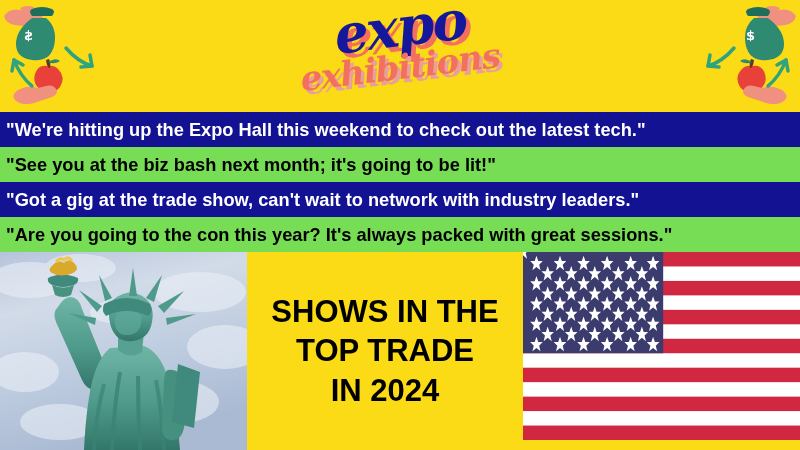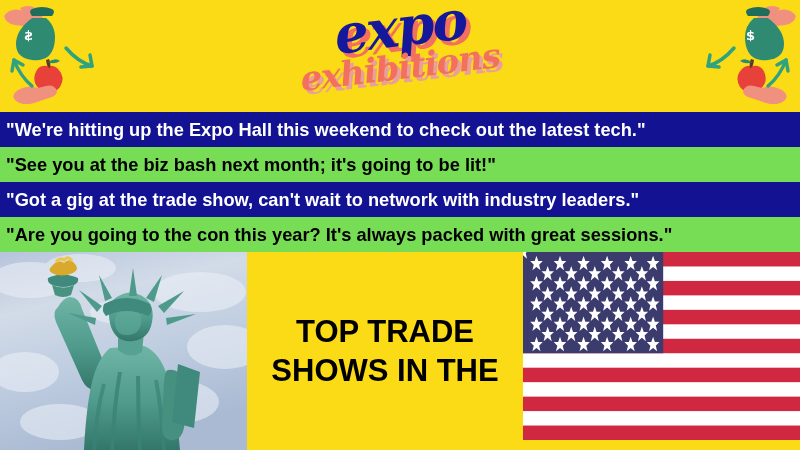--- a/index.html
+++ b/index.html
@@ -244,22 +244,23 @@
           <path d="M112 46 l-13 -23 l6 26z"></path>
           <path d="M102 54 l-23 -16 l18 22z"></path>
           <path d="M96 66 l-28 -5 l27 12z"></path>
         </g>
 
         <path d="M104 52 q22 -12 46 0 q4 8 -2 12 q-22 -10 -42 0 q-5 -5 -2 -12z" fill="#3f8a7c"></path>
       </svg>
     </div>
 
     <div class="title">
+      <span class="tline">SHOWS IN THE</span>
       <span class="tline">TOP TRADE</span>
-      <span class="tline">SHOWS IN THE</span>
+      <span class="tline">IN 2024</span>
     </div>
 
     <div class="flag">
       <svg viewBox="0 0 247 130" preserveAspectRatio="none">
         <rect width="247" height="130" fill="#FFFFFF"></rect>
         <g fill="#D02841">
           <rect x="0" y="0" width="247" height="10"></rect>
           <rect x="0" y="20" width="247" height="10"></rect>
           <rect x="0" y="40" width="247" height="10"></rect>
           <rect x="0" y="60" width="247" height="10"></rect>

